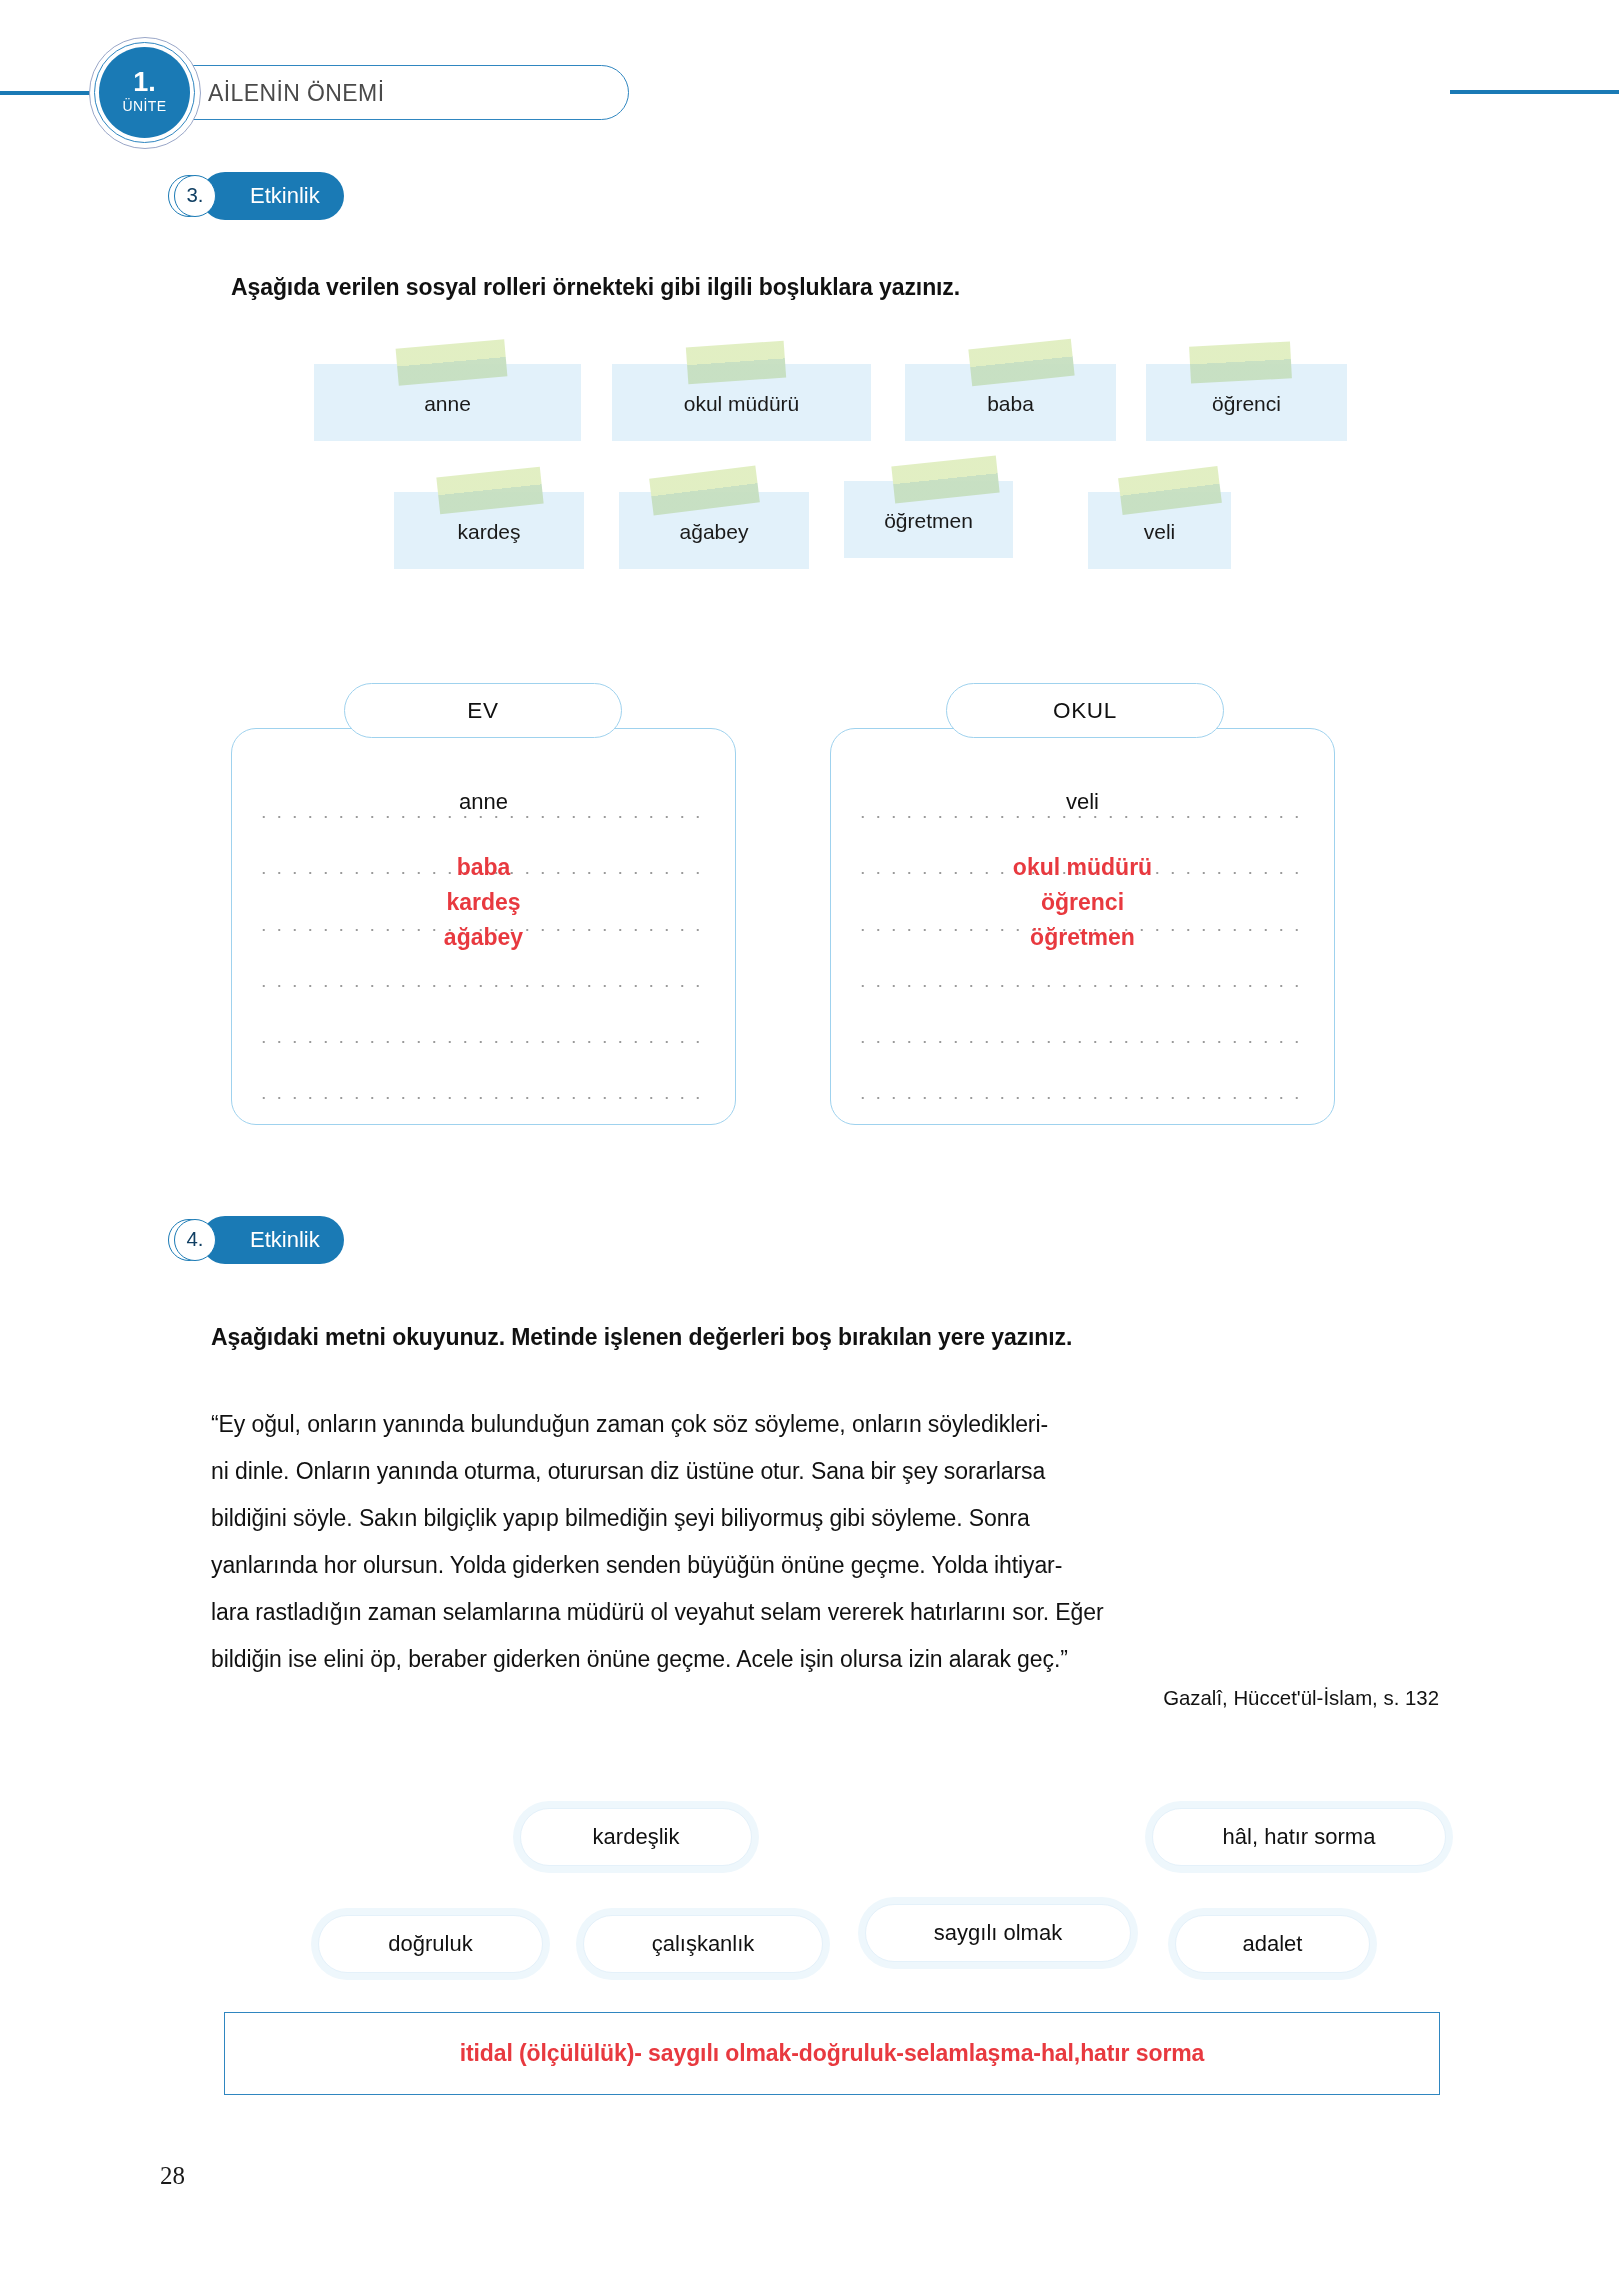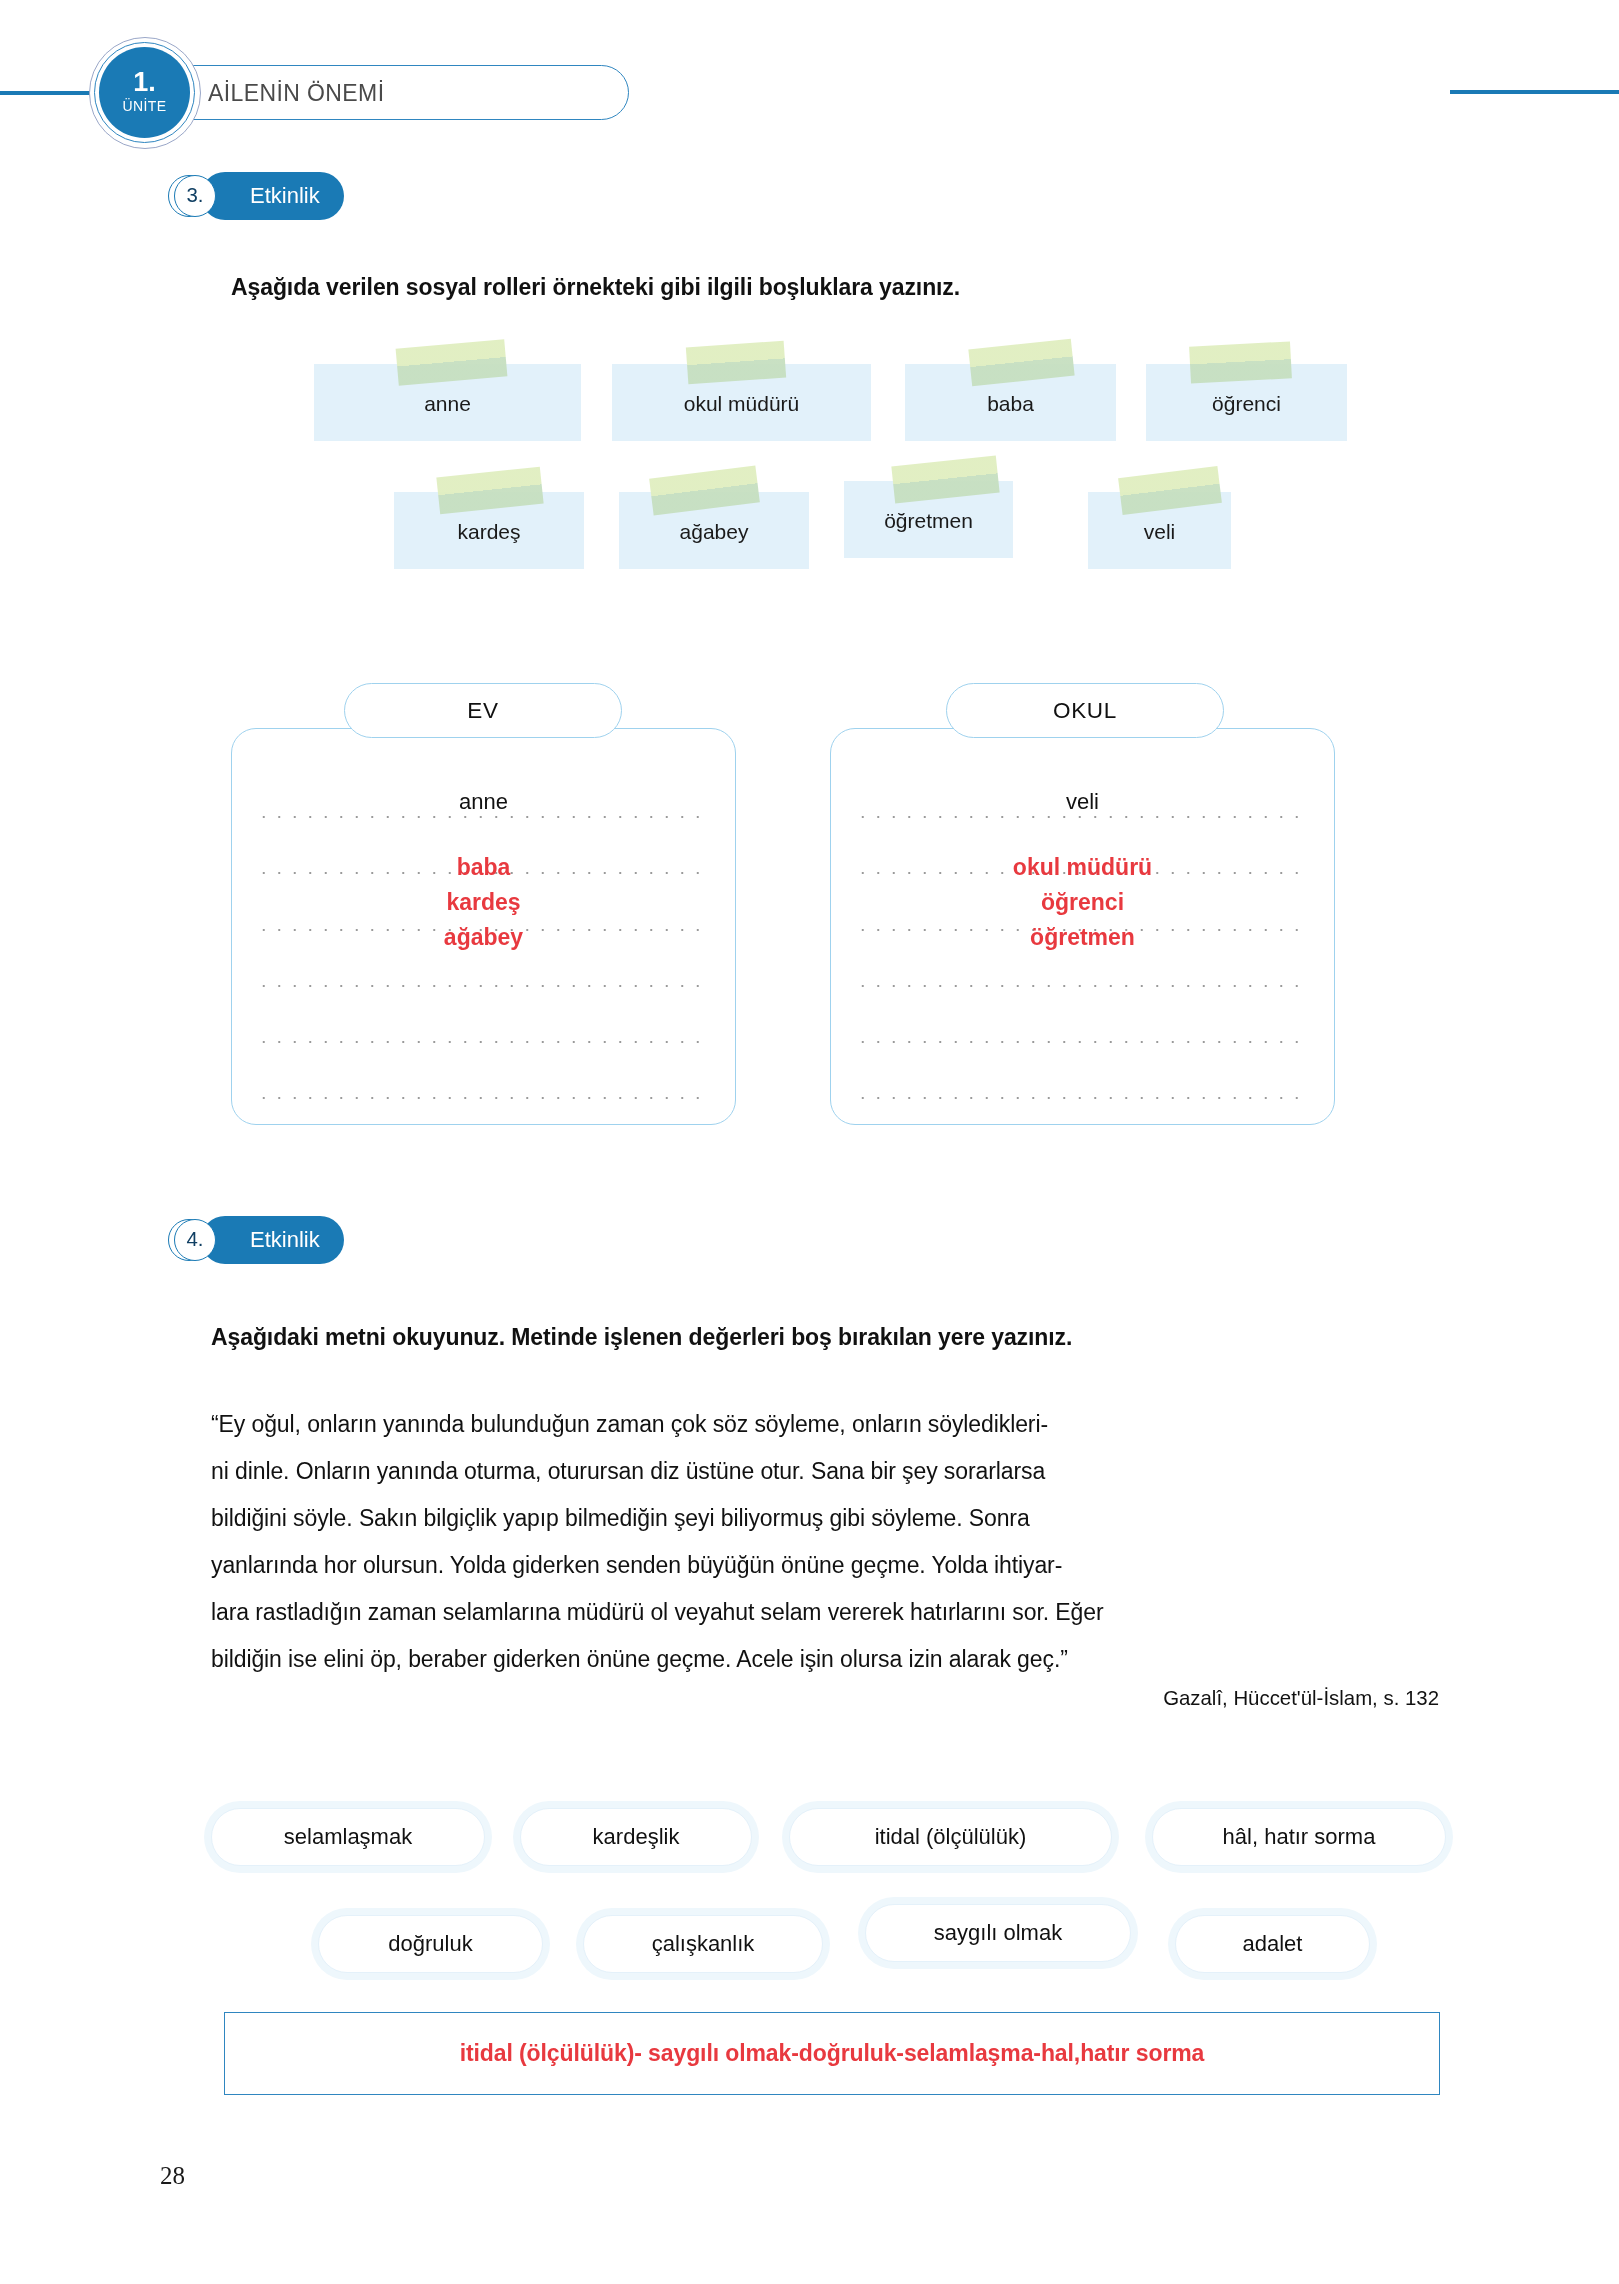--- a/index.html
+++ b/index.html
@@ -273,29 +273,23 @@
     <div class="quote-line">“Ey oğul, onların yanında bulunduğun zaman çok söz söyleme, onların söyledikleri-</div>
     <div class="quote-line">ni dinle. Onların yanında oturma, oturursan diz üstüne otur. Sana bir şey sorarlarsa</div>
     <div class="quote-line">bildiğini söyle. Sakın bilgiçlik yapıp bilmediğin şeyi biliyormuş gibi söyleme. Sonra</div>
     <div class="quote-line">yanlarında hor olursun. Yolda giderken senden büyüğün önüne geçme. Yolda ihtiyar-</div>
     <div class="quote-line">lara rastladığın zaman selamlarına müdürü ol veyahut selam vererek hatırlarını sor. Eğer</div>
     <div class="quote-line">bildiğin ise elini öp, beraber giderken önüne geçme. Acele işin olursa izin alarak geç.”</div>
   </div>
 
   <div class="attribution">Gazalî, Hüccet'ül-İslam, s. 132</div>
 
-  <div class="opt-pill" style="left:211px; top:1808px; width:274px;">
-    <span>selamlaşmak</span>
-  </div>
   <div class="opt-pill" style="left:520px; top:1808px; width:232px;">
     <span>kardeşlik</span>
   </div>
-  <div class="opt-pill" style="left:789px; top:1808px; width:323px;">
-    <span>itidal (ölçülülük)</span>
-  </div>
   <div class="opt-pill" style="left:1152px; top:1808px; width:294px;">
     <span>hâl, hatır sorma</span>
   </div>
 
   <div class="opt-pill" style="left:318px; top:1915px; width:225px;">
     <span>doğruluk</span>
   </div>
   <div class="opt-pill" style="left:583px; top:1915px; width:240px;">
     <span>çalışkanlık</span>
   </div>

